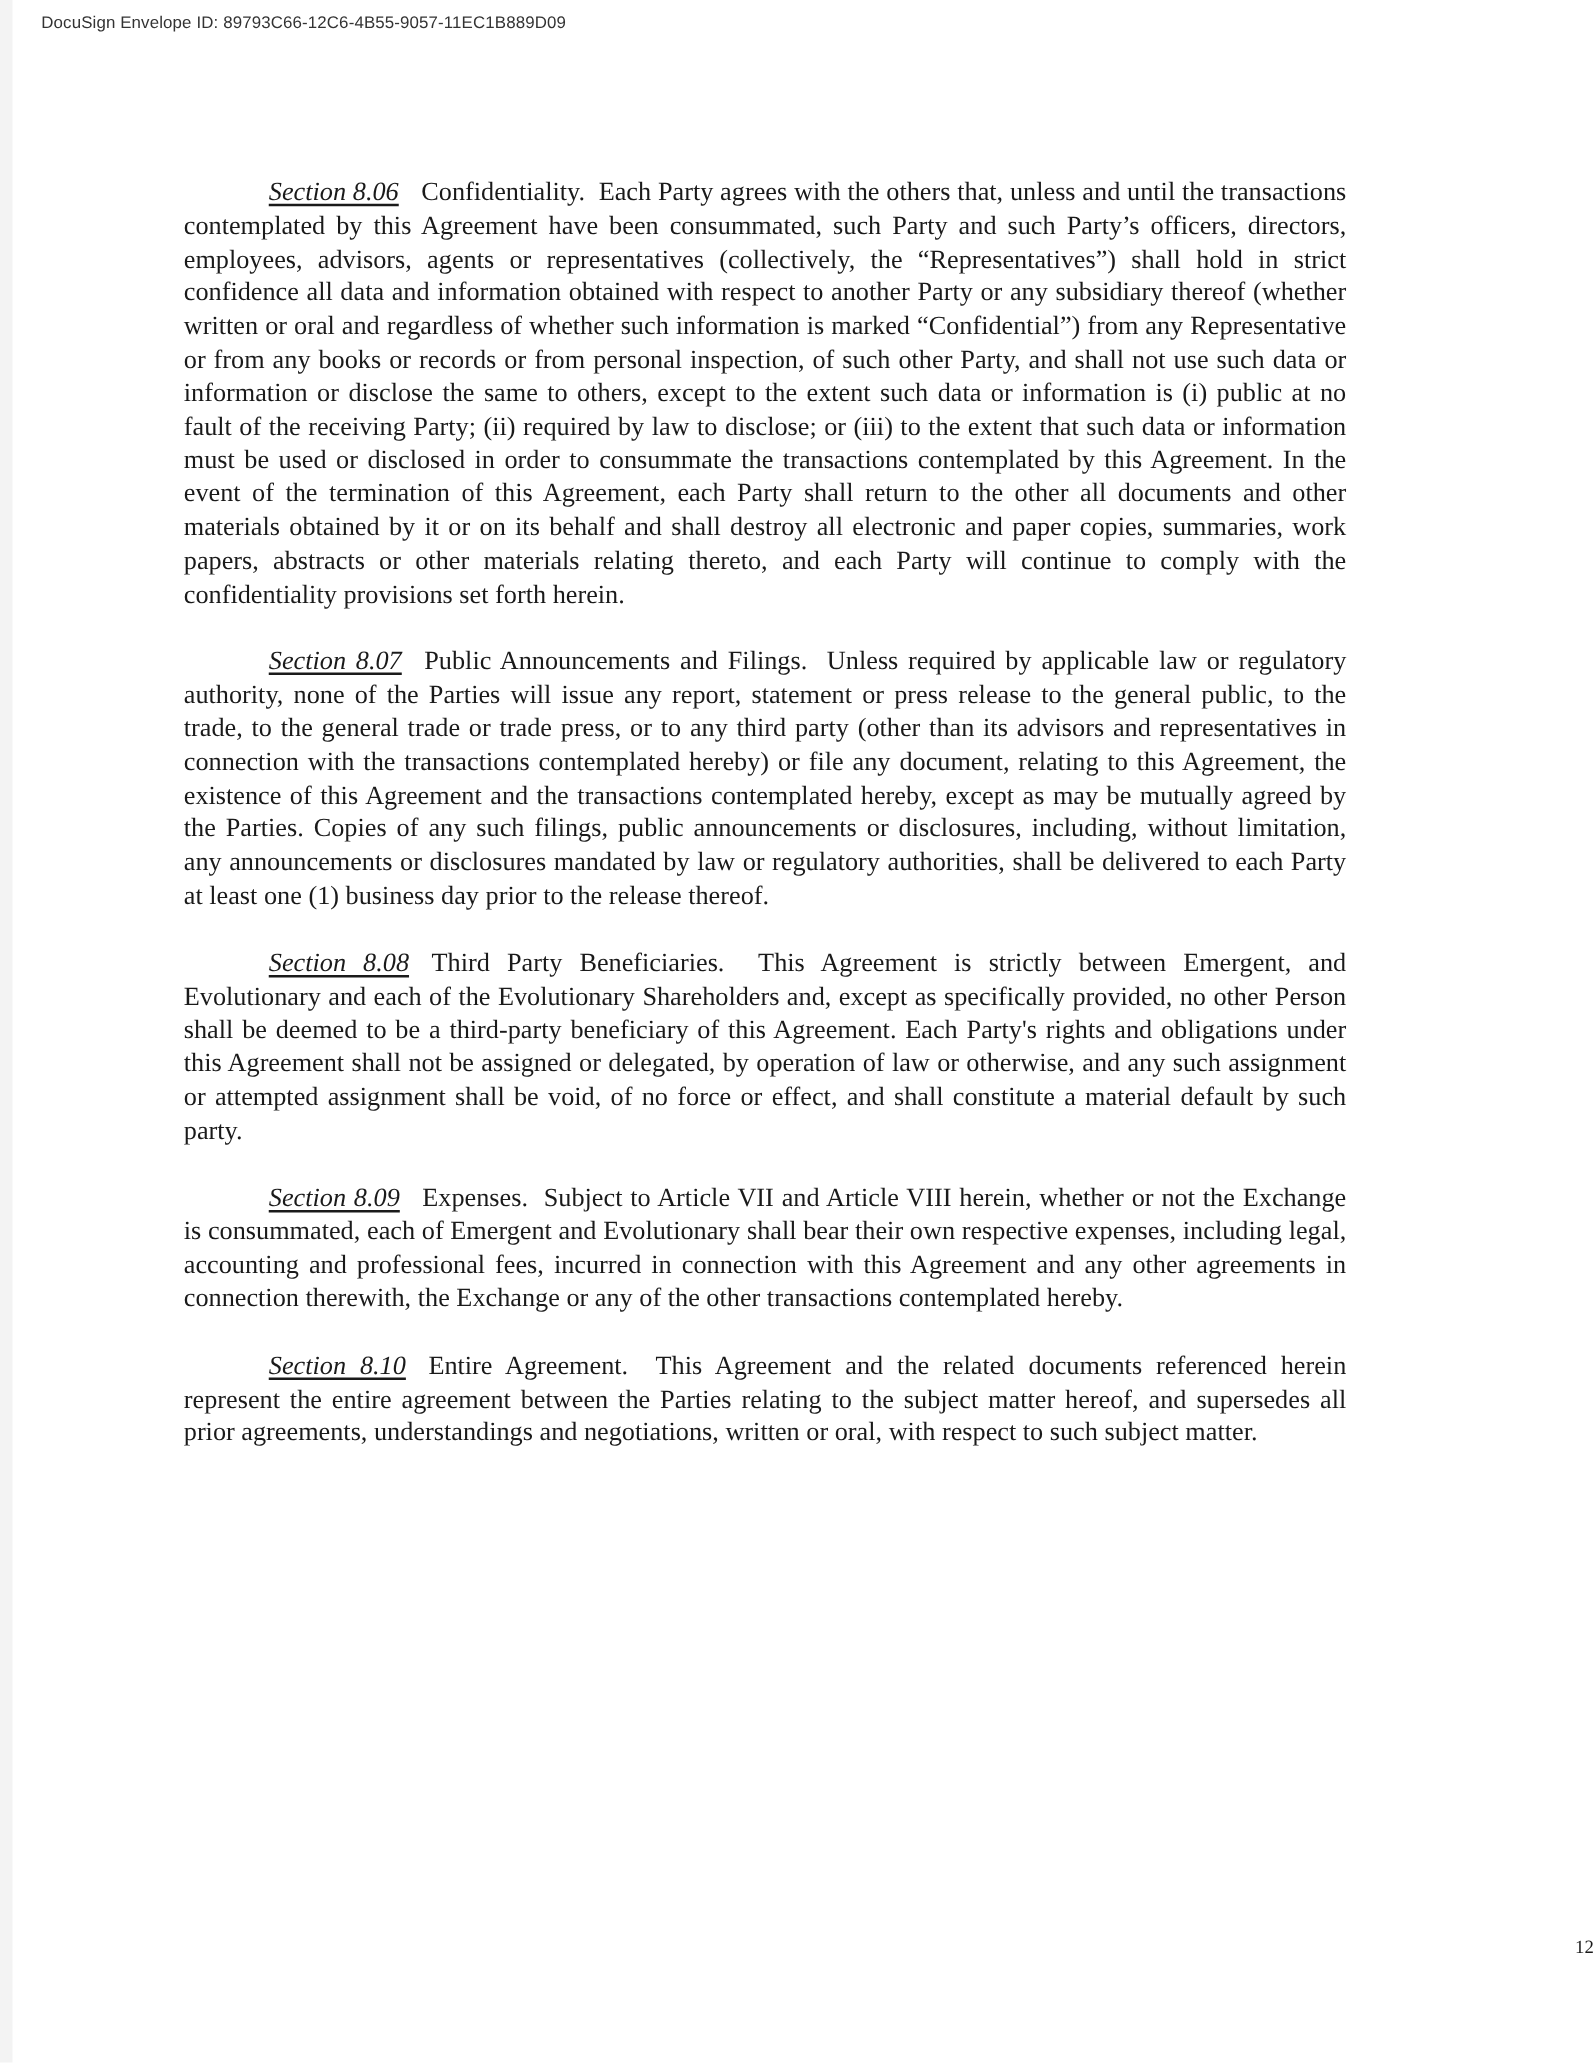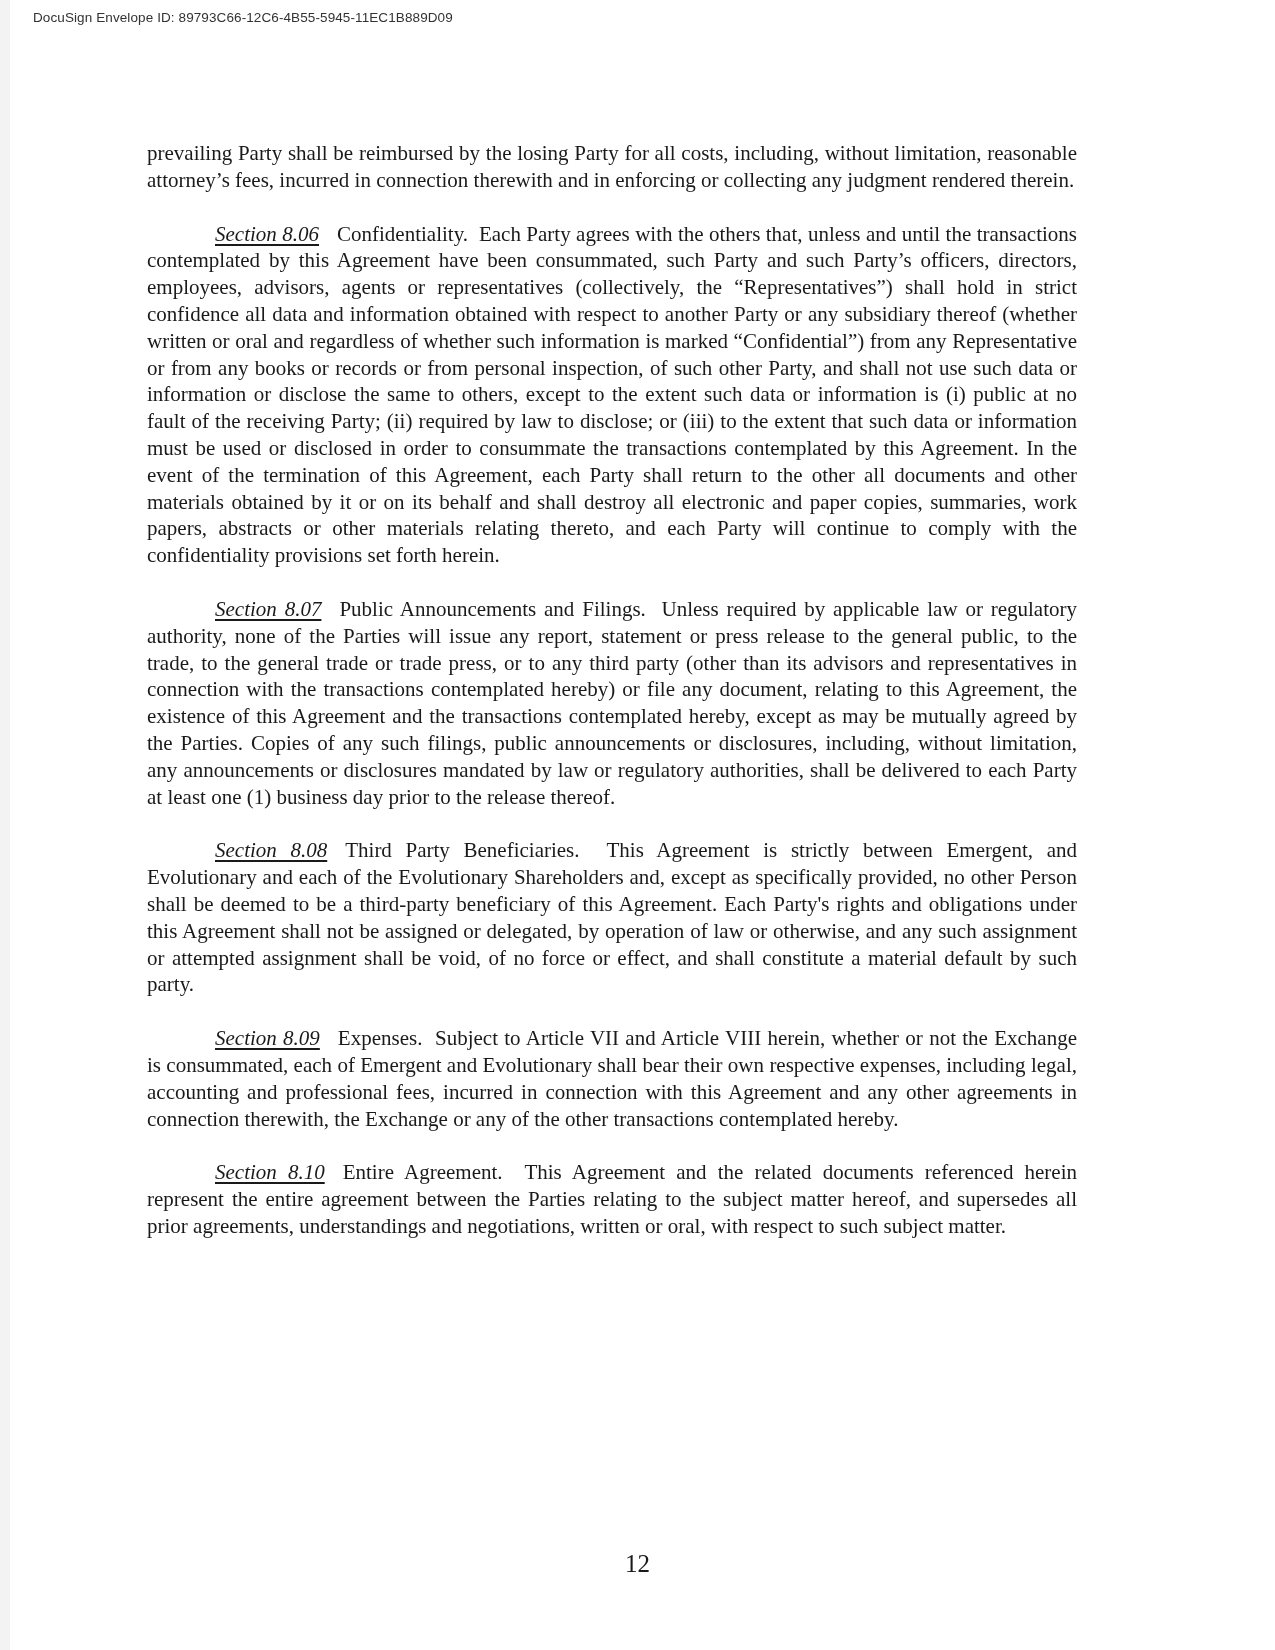--- a/index.html
+++ b/index.html
@@ -54,36 +54,35 @@
       text-decoration: underline;
       text-underline-offset: 3px;
       margin-right: 18px;
       font-style: italic;
     }
     .page-number {
       position: absolute;
       left: 0;
       width: 1275px;
       top: 1550px;
-      text-align: center;
+      text-align: right;
       font-family: "Liberation Serif", serif;
-      font-size: 25px;
+      font-size: 15px;
       color: #1a1a1a;
     }
   </style>
 </head>
 <body>
 
 <div class="left-edge"></div>
 
-<div class="envelope-header">DocuSign Envelope ID: 89793C66-12C6-4B55-5945-11EC1B889D09</div>
+<div class="envelope-header">DocuSign Envelope ID: 89793C66-12C6-4B55-9057-11EC1B889D09</div>
 
 <div class="page-body">
 
-  <p class="para"><span>prevailing Party shall be reimbursed by the losing Party for all costs, including, without limitation, reasonable attorney’s fees, incurred in connection therewith and in enforcing or collecting any judgment rendered therein.</span></p>
 
   <p class="para indented"><span class="sec-num">Section 8.06</span><span class="u">Confidentiality</span><span>.&nbsp; </span><span>Each Party agrees with the others that, unless and until the transactions contemplated by this Agreement have been consummated, such Party and such Party’s officers, directors, employees, advisors, agents or representatives (collectively, the “</span><span class="u">Representatives</span><span>”) shall hold in strict confidence all data and information obtained with respect to another Party or any subsidiary thereof (whether written or oral and regardless of whether such information is marked “Confidential”) from any Representative or from any books or records or from personal inspection, of such other Party, and shall not use such data or information or disclose the same to others, except to the extent such data or information is (i) public at no fault of the receiving Party; (ii) required by law to disclose; or (iii) to the extent that such data or information must be used or disclosed in order to consummate the transactions contemplated by this Agreement.  In the event of the termination of this Agreement, each Party shall return to the other all documents and other materials obtained by it or on its behalf and shall destroy all electronic and paper copies, summaries, work papers, abstracts or other materials relating thereto, and each Party will continue to comply with the confidentiality provisions set forth herein.</span></p>
 
   <p class="para indented"><span class="sec-num">Section 8.07</span><span class="u">Public Announcements and Filings</span><span>.&nbsp; </span><span>Unless required by applicable law or regulatory authority, none of the Parties will issue any report, statement or press release to the general public, to the trade, to the general trade or trade press, or to any third party (other than its advisors and representatives in connection with the transactions contemplated hereby) or file any document, relating to this Agreement, the existence of this Agreement and the transactions contemplated hereby, except as may be mutually agreed by the Parties.  Copies of any such filings, public announcements or disclosures, including, without limitation, any announcements or disclosures mandated by law or regulatory authorities, shall be delivered to each Party at least one (1) business day prior to the release thereof.</span></p>
 
   <p class="para indented"><span class="sec-num">Section 8.08</span><span class="u">Third Party Beneficiaries</span><span>.&nbsp; </span><span>This Agreement is strictly between Emergent, and Evolutionary and each of the Evolutionary Shareholders and, except as specifically provided, no other Person shall be deemed to be a third-party beneficiary of this Agreement. Each Party's rights and obligations under this Agreement shall not be assigned or delegated, by operation of law or otherwise, and any such assignment or attempted assignment shall be void, of no force or effect, and shall constitute a material default by such party.</span></p>
 
   <p class="para indented"><span class="sec-num">Section 8.09</span><span class="u">Expenses</span><span>.&nbsp; </span><span>Subject to </span><span class="u">Article VII</span><span> and </span><span class="u">Article VIII</span><span> herein, whether or not the Exchange is consummated, each of Emergent and Evolutionary shall bear their own respective expenses, including legal, accounting and professional fees, incurred in connection with this Agreement and any other agreements in connection therewith, the Exchange or any of the other transactions contemplated hereby.</span></p>
 
   <p class="para indented"><span class="sec-num">Section 8.10</span><span class="u">Entire Agreement</span><span>.&nbsp; </span><span>This Agreement and the related documents referenced herein represent the entire agreement between the Parties relating to the subject matter hereof, and supersedes all prior agreements, understandings and negotiations, written or oral, with respect to such subject matter.</span></p>

